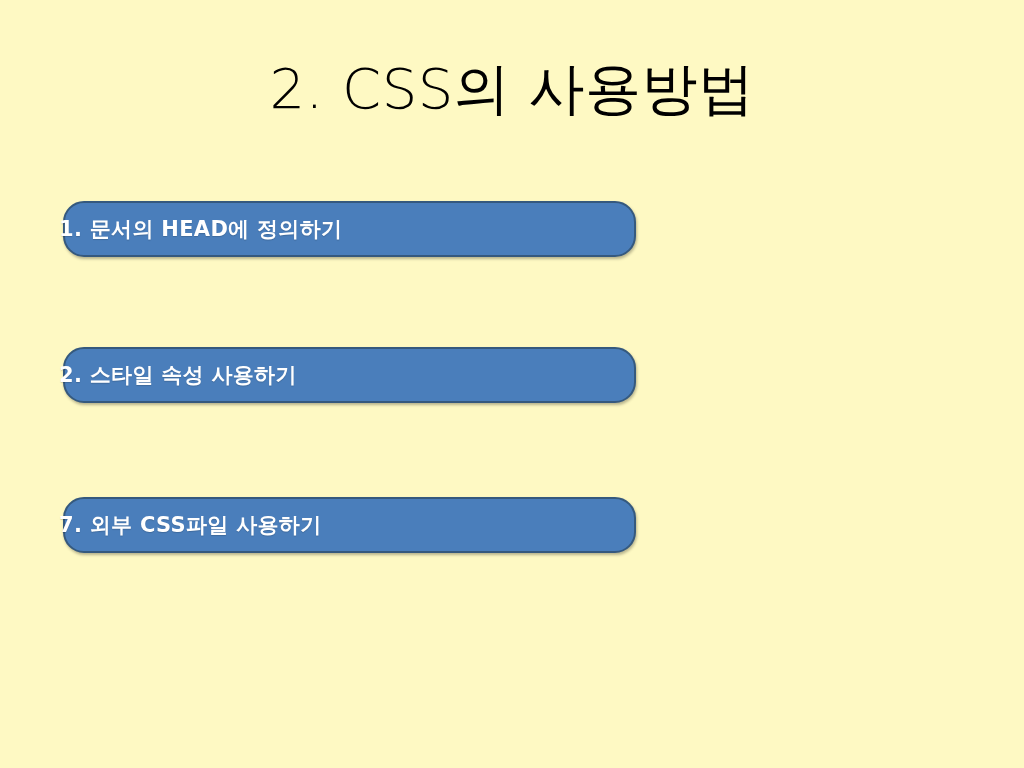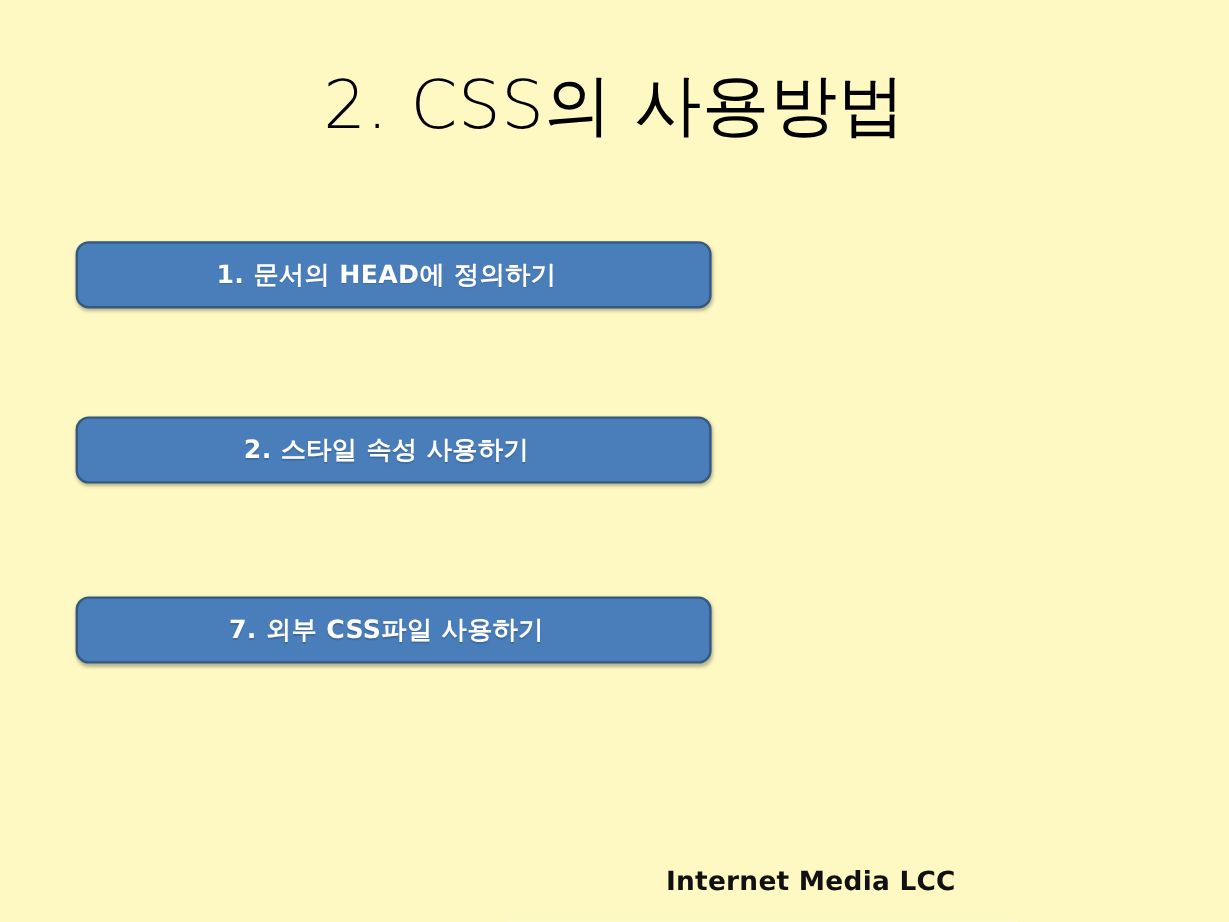--- a/index.html
+++ b/index.html
@@ -35,30 +35,30 @@
     line-height: 70px;
     color: #000000;
     letter-spacing: 0.5px;
     white-space: nowrap;
   }
 
   
   .box {
     position: absolute;
     left: 63px;
-    width: 530px;
+    width: 573px;
     height: 56px;
     box-sizing: border-box;
     background: #4a7ebb;
     border: 2px solid #35597e;
-    border-radius: 11px;
+    border-radius: 21px;
     box-shadow: 1px 2px 3px rgba(0,0,0,0.28);
     display: flex;
     align-items: center;
-    justify-content: center;
+    justify-content: flex-start;
   }
   .box-1 { top: 201px; }
   .box-2 { top: 347px; }
   .box-3 { top: 497px; }
 
   .box-label {
     color: #ffffff;
     font-family: "DejaVu Sans", "Liberation Sans", sans-serif;
     font-size: 21px;
     font-weight: bold;
@@ -109,17 +109,16 @@
 
   <div class="box box-2">
     <span class="box-label">2. 스타일 속성 사용하기</span>
   </div>
 
   <div class="box box-3">
     <span class="box-label">7. 외부 CSS파일 사용하기</span>
   </div>
 
   <div class="footer">
-    <span class="footer-left">Internet Media LCC</span>
     <span class="footer-gap"></span>
   </div>
 
 </div>
 
 </body></html>

